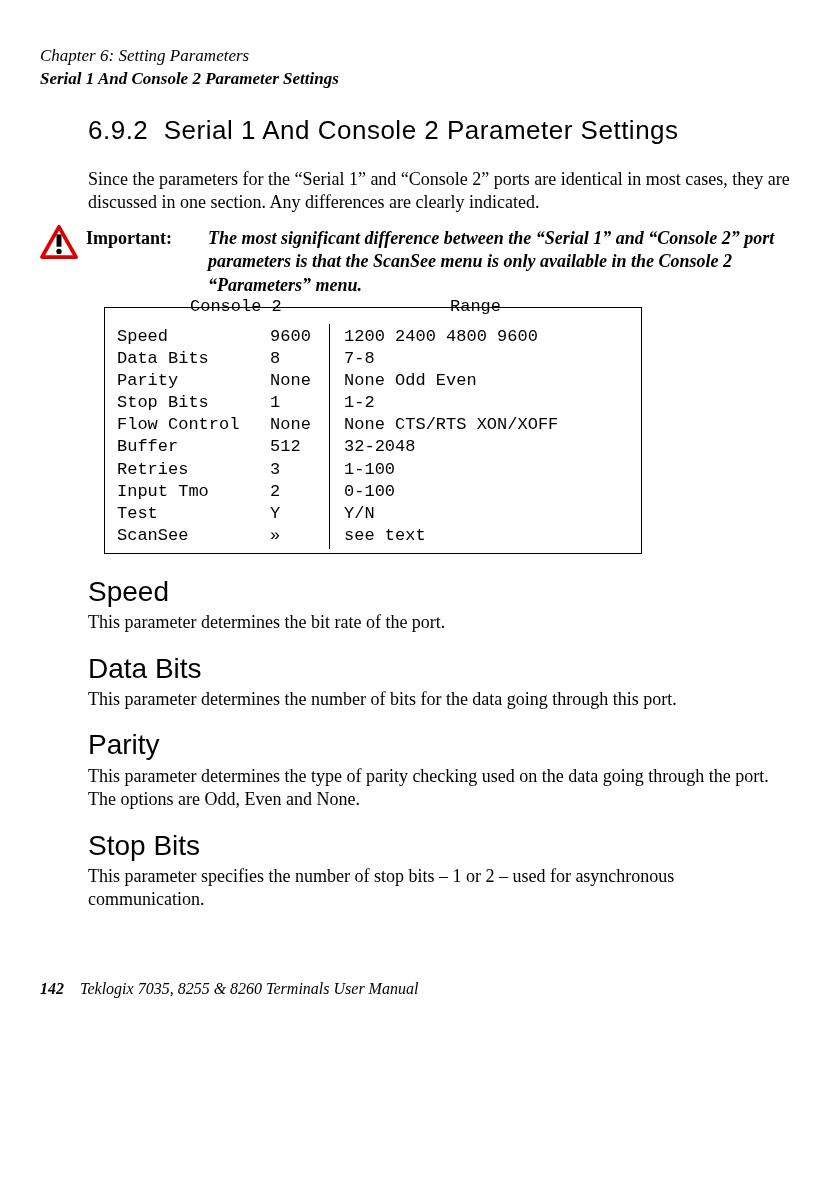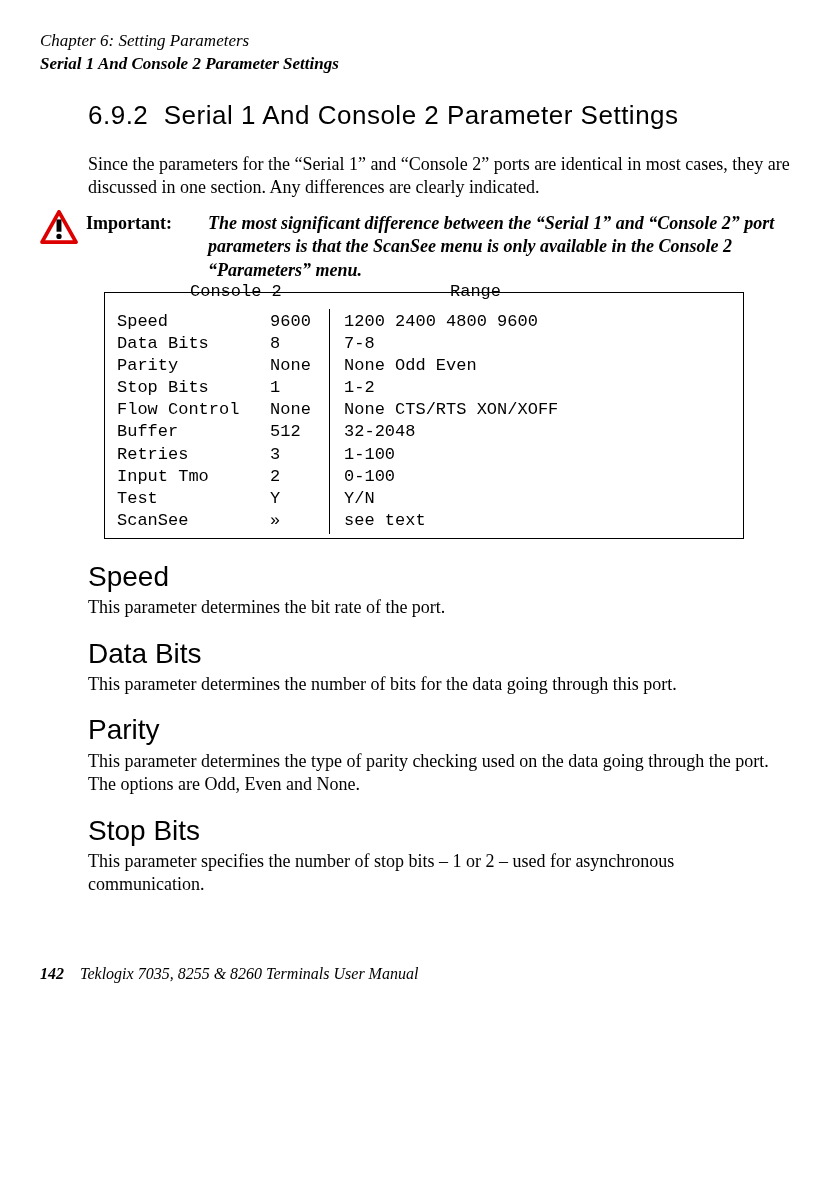--- a/index.html
+++ b/index.html
@@ -9,20 +9,21 @@
       color: #000;
       margin: 0;
       padding: 30px 40px 30px 40px;
       width: 831px;
       box-sizing: border-box;
     }
     .header-chapter {
       font-style: italic;
       font-size: 17px;
       margin-bottom: 1px;
+      margin-top: 15px;
     }
     .header-subtitle {
       font-style: italic;
       font-weight: bold;
       font-size: 17px;
       margin-bottom: 24px;
     }
     .content {
       padding-left: 48px;
     }
@@ -54,21 +55,21 @@
       margin-right: 36px;
       flex: 0 0 auto;
     }
     .important-text {
       font-style: italic;
       font-weight: bold;
     }
     .param-box-wrap {
       margin: 10px 0 20px 16px;
       position: relative;
-      width: 640px;
+      width: 538px;
     }
     .param-box {
       border: 1.5px solid #000;
       display: flex;
       font-family: 'Courier New', monospace;
       font-size: 17px;
       position: relative;
       padding-top: 16px;
       padding-bottom: 4px;
     }

